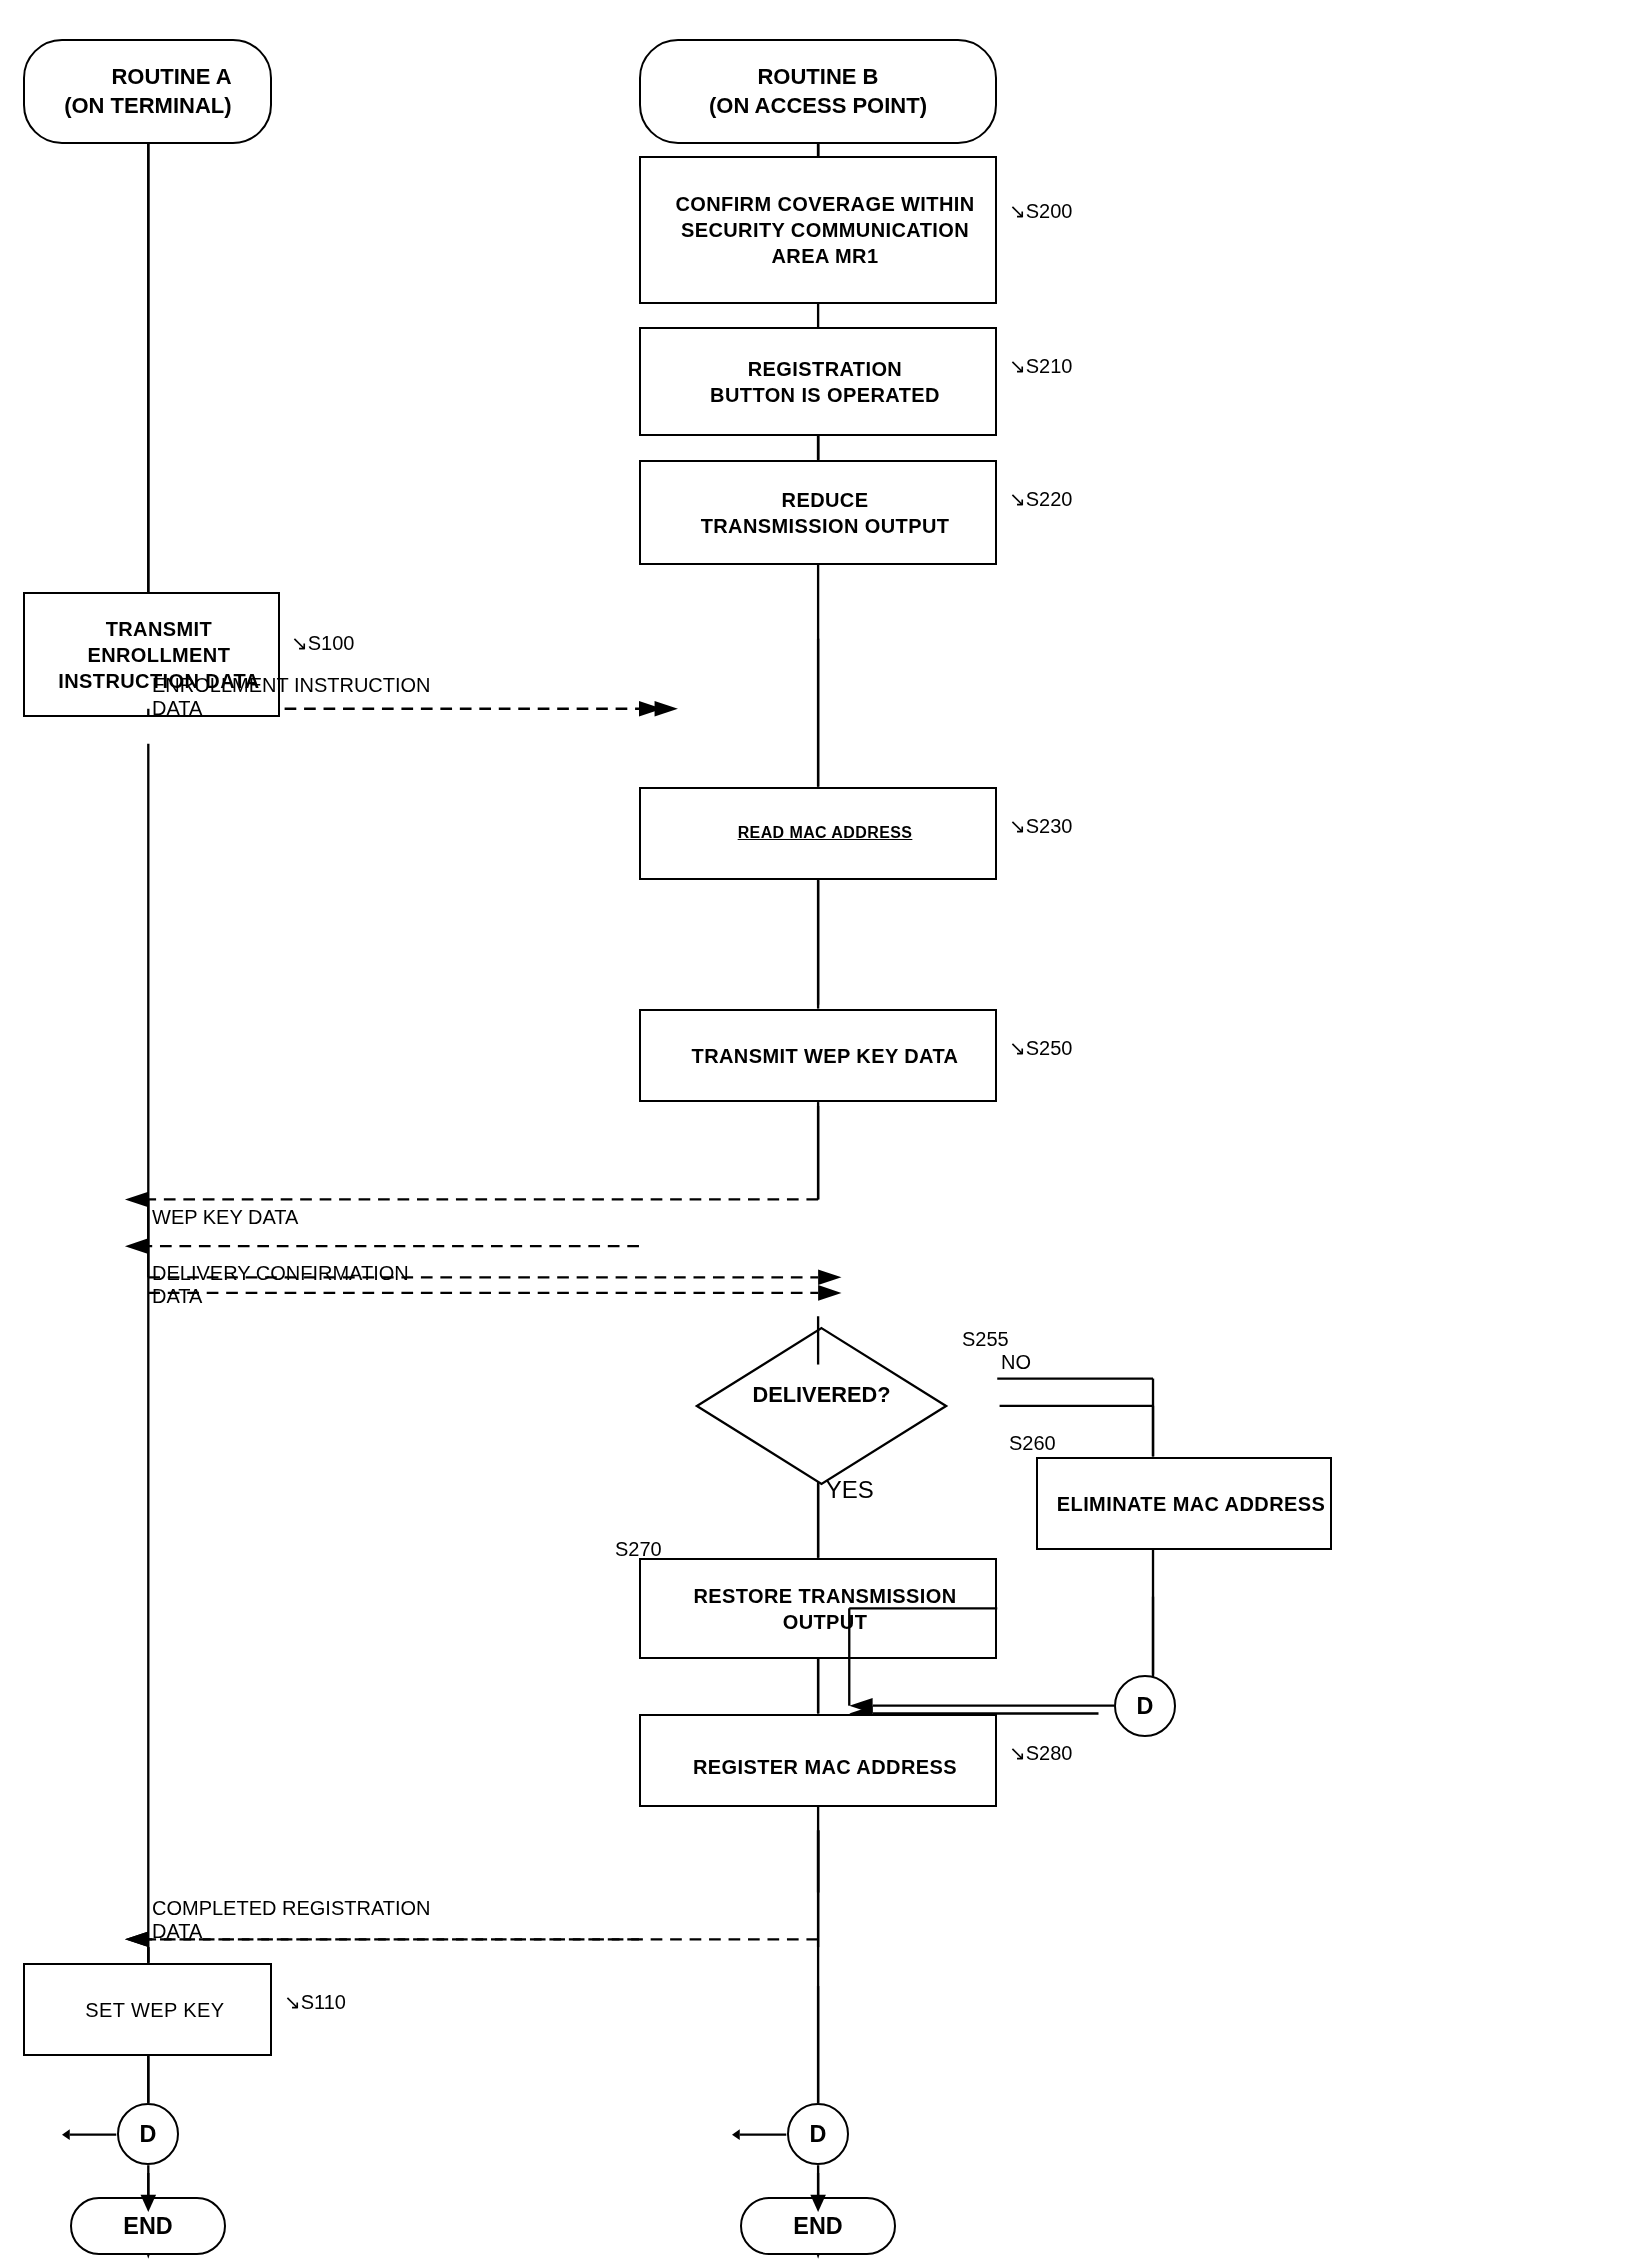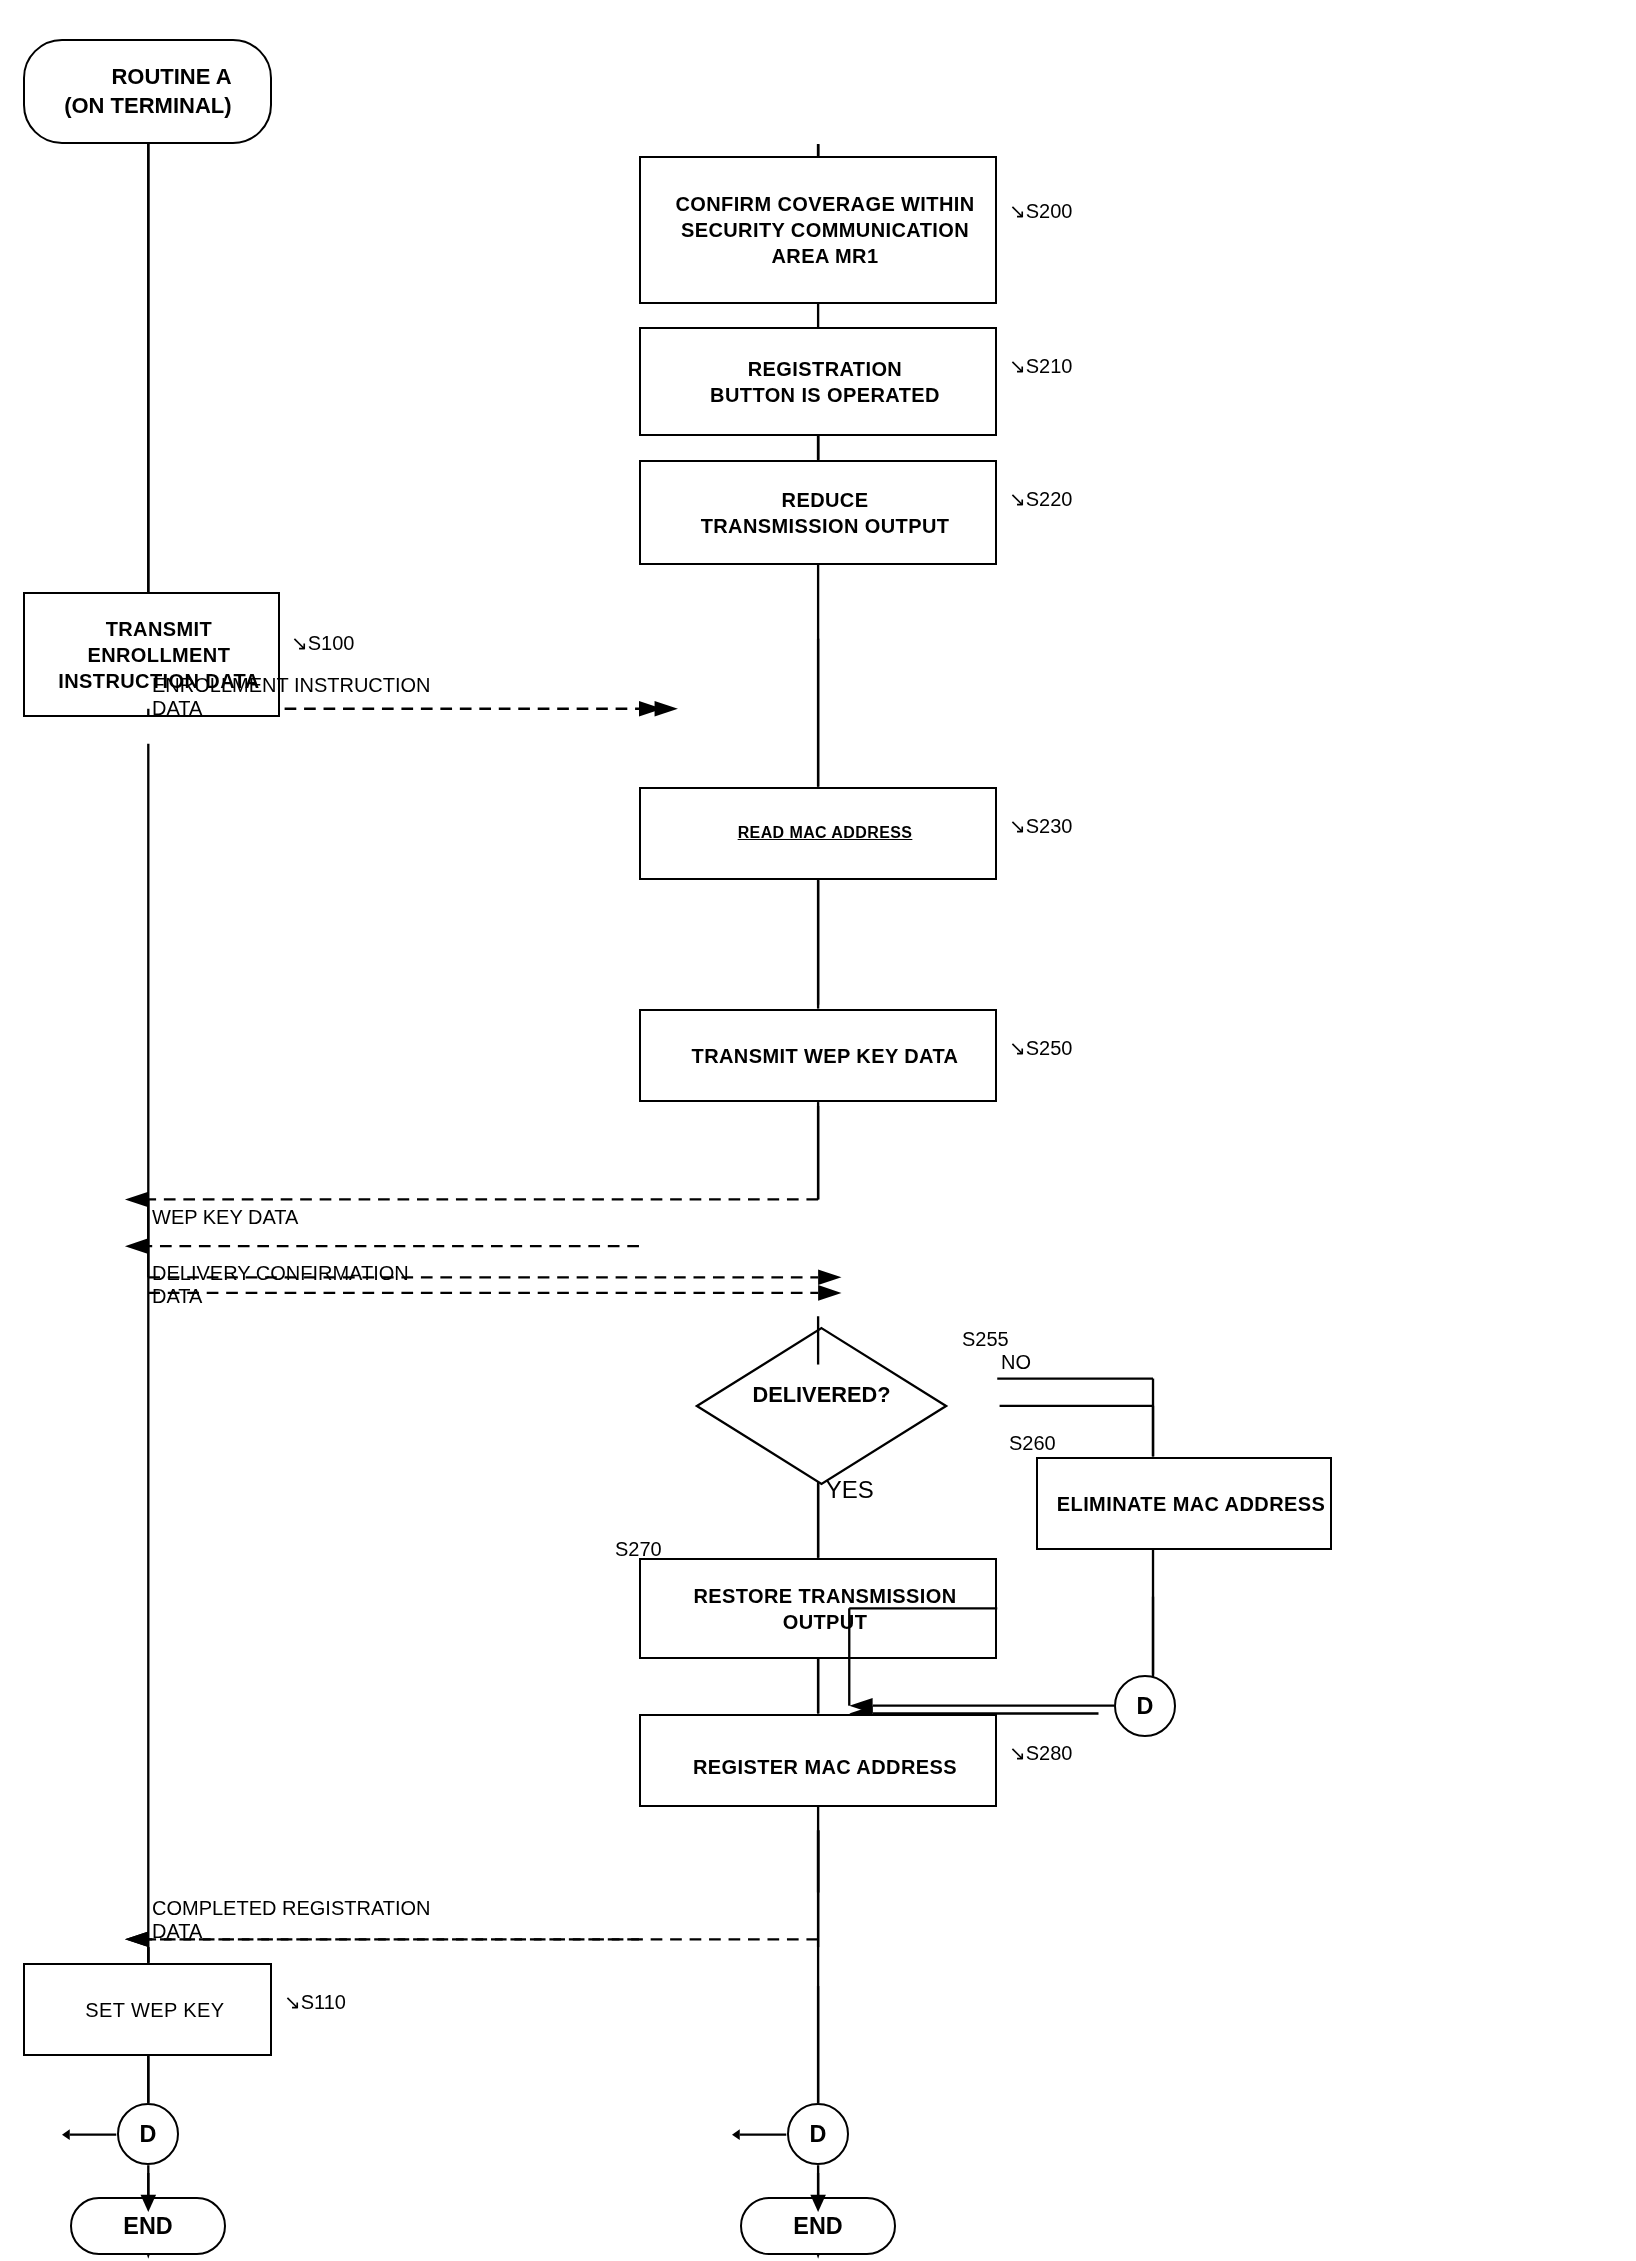--- a/index.html
+++ b/index.html
@@ -146,20 +146,24 @@
     <polygon points="1120,2190 1090,2200 1120,2210" fill="#000"></polygon>
 
     <line x1="1050" y1="185" x2="1050" y2="390" stroke="#000" stroke-width="3"></line>
   </svg>
 
   <div class="fc-rounded" style="left:23.4px; top:39px; width:249px; height:105px;text-align:right;">
     <span style="white-space:pre-line; font-size:22px; font-weight:bold;">ROUTINE A
 (ON TERMINAL)</span>
   </div>
 
+  <div class="fc-rounded" style="left:639px; top:39px; width:358px; height:105px;">
+    <span style="white-space:pre-line; font-size:22px; font-weight:bold;">ROUTINE B
+(ON ACCESS POINT)</span>
+  </div>
 
   <div class="fc-box" style="left:639px; top:156px; width:358px; height:148px;">
     <span style="font-size:20px; font-weight:bold; white-space:pre-line;">CONFIRM COVERAGE WITHIN
 SECURITY COMMUNICATION
 AREA MR1</span>
   </div>
   <span class="fc-step" style="left:1009px; top:199px;">↘S200</span>
 
   <div class="fc-box" style="left:639px; top:327px; width:358px; height:109px;">
     <span style="font-size:20px; font-weight:bold; white-space:pre-line;">REGISTRATION

